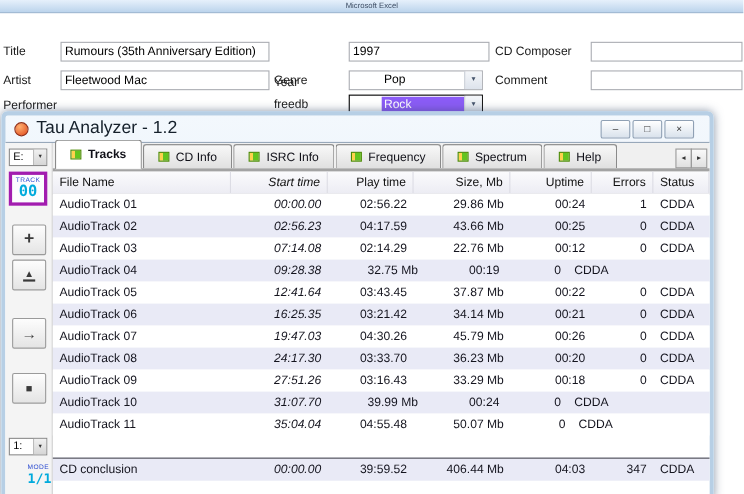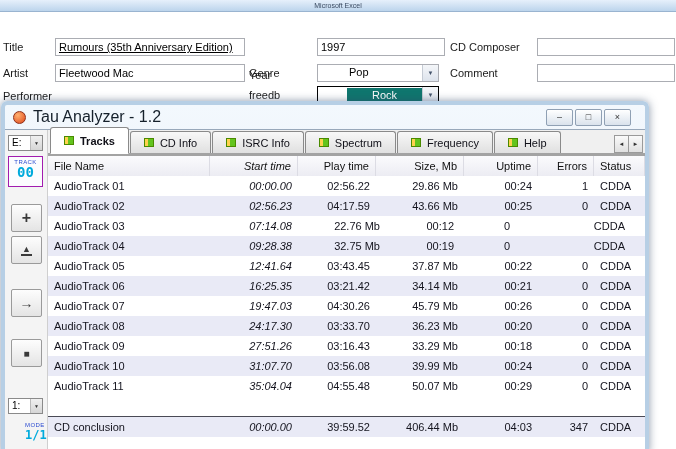--- a/index.html
+++ b/index.html
@@ -25,21 +25,21 @@
     position:absolute; background:#fff; border:1px solid #abadb3;
     display:flex; align-items:stretch; font-size:11px; box-sizing:border-box;padding-left:28px;
   }
   .combo .ctext { flex:1; padding:1px 3px 0; overflow:hidden; white-space:nowrap; }
   .combo .carrow {
     width:15px; display:flex; align-items:center; justify-content:center;
     font-size:6px; color:#44536a; background:linear-gradient(#f4f6f9,#dde3ec);
     border-left:1px solid #c5cbd4;
   }
   .combo.focused { border-color:#000; }
-  .combo.focused .ctext { background:#0f766e; color:#fff; margin:1px 0 1px 1px; padding:0 2px; line-height:14px;text-align:center; }
+  .combo.focused .ctext { background:#8b5cf6; color:#fff; margin:1px 0 1px 1px; padding:0 2px; line-height:14px; }
 
   
   .tau {
     position:absolute; left:1px; top:101px; width:640px; height:348px;
     border:4px solid #b7cfe5; border-bottom:none; border-radius:6px 6px 0 0;
     box-shadow:0 0 9px rgba(50,70,100,.55);
     background:linear-gradient(#f3f8fd,#d9e7f4);
   }
   .titlebar { height:24px; position:relative; display:flex; align-items:center; padding-left:8px; }
   .app-icon {
@@ -64,21 +64,21 @@
   }
   .combo-sm .ctext { flex:1; padding:1px 0 0 3px; }
   .combo-sm .carrow {
     width:11px; font-size:5px; display:flex; align-items:center; justify-content:center;
     background:linear-gradient(#f0f0f0,#d6d6d6); border-left:1px solid #bbb; color:#333;
   }
   .drive-combo { top:5px; }
   .mode-combo { top:268px; }
   .track-disp {
     position:absolute; left:3px; top:26px; width:35px; height:31px;
-    border:1px solid #a21caf; background:#fcfcfe; text-align:center; box-sizing:border-box;
+    border:3px solid #a21caf; background:#fcfcfe; text-align:center; box-sizing:border-box;
   }
   .disp-label { font-size:6px; color:#2b4bd0; letter-spacing:.4px; margin-top:2px; }
   .disp-value { font:bold 14px "DejaVu Sans Mono", monospace; color:#00aadc; line-height:15px; }
   .sbtn {
     position:absolute; left:6px; width:29px; height:26px; border:1px solid #9a9a9a; border-radius:2px;
     background:linear-gradient(#fdfdfd,#e4e4e4); display:flex; align-items:center; justify-content:center;
     font-size:13px; color:#3a3a3a;
   }
   .sbtn.plus  { top:74px;  font-size:16px; font-weight:bold; }
   .sbtn.eject { top:106px; }
@@ -112,36 +112,36 @@
     font-size:11px; color:#111;
   }
   .cell { box-sizing:border-box; padding:0 6px; line-height:20px; overflow:hidden; white-space:nowrap; }
   .grid-head .cell { border-right:1px solid #dcdce4; }
   .c0 { width:162px; }
   .c1 { width:88px; text-align:right;font-style:italic; }
   .c2 { width:78px; text-align:right; }
   .c3 { width:88px; text-align:right; }
   .c4 { width:74px; text-align:right; }
   .c5 { width:56px; text-align:right; }
-  .c6 { flex:1; text-align:right; padding-right:20px; }
+  .c6 { flex:1; text-align:left; padding-right:4px; }
   .tbody { position:absolute; left:0; right:0; top:46px; }
   .trow { display:flex; height:20px; font-size:11px; color:#14141e; background:#fff; }
   .trow.alt { background:#e9eaf6; }
   .trow.tfoot { border-top:1px solid #4a4a55; background:#e9eaf6;margin-top:20px; }
 </style>
 </head>
 <body>
 
 <div class="topbar">
   <span>Microsoft Excel</span>
 </div>
 
 <div>
   <span class="flabel" style="left:3px; top:41px;">Title</span>
-  <input class="tinput" style="left: 55px; top: 38px; width: 182px; text-decoration: underline;" readonly="" value="Rumours (35th Anniversary Edition)">
+  <input class="tinput" style="left: 55px; top: 38px; width: 182px;" readonly="" value="Rumours (35th Anniversary Edition)">
 
   <span class="flabel" style="left:249px; top:41px;margin-top:28px;">Year</span>
   <input class="tinput" style="left: 317px; top: 38px; width: 120px;" readonly="" value="1997">
 
   <span class="flabel" style="left:450px; top:41px;">CD Composer</span>
   <input class="tinput" style="left: 537px; top: 38px; width: 130px;" readonly="" value="">
 
   <span class="flabel" style="left:3px; top:67px;">Artist</span>
   <input class="tinput" style="left: 55px; top: 64px; width: 182px;" readonly="" value="Fleetwood Mac">
 
@@ -215,25 +215,25 @@
           <div class="tab">
             <span class="tab-icon"></span>
             <span>CD Info</span>
           </div>
           <div class="tab">
             <span class="tab-icon"></span>
             <span>ISRC Info</span>
           </div>
           <div class="tab">
             <span class="tab-icon"></span>
+            <span>Frequency</span>
+          </div>
+          <div class="tab">
+            <span class="tab-icon"></span>
             <span>Spectrum</span>
-          </div>
-          <div class="tab">
-            <span class="tab-icon"></span>
-            <span>Frequency</span>
           </div>
           <div class="tab">
             <span class="tab-icon"></span>
             <span>Help</span>
           </div>
         </div>
       <div class="tab-scroll">
         <span class="tsbtn">◄</span>
         <span class="tsbtn">►</span>
       </div>
@@ -261,20 +261,21 @@
             <div class="cell c1">02:56.23</div>
             <div class="cell c2">04:17.59</div>
             <div class="cell c3">43.66 Mb</div>
             <div class="cell c4">00:25</div>
             <div class="cell c5">0</div>
             <div class="cell c6">CDDA</div>
           </div>
           <div class="trow">
             <div class="cell c0">AudioTrack 03</div>
             <div class="cell c1">07:14.08</div>
+            <div class="cell c2">02:14.29</div>
             <div class="cell c3">22.76 Mb</div>
             <div class="cell c4">00:12</div>
             <div class="cell c5">0</div>
             <div class="cell c6">CDDA</div>
           </div>
           <div class="trow alt">
             <div class="cell c0">AudioTrack 04</div>
             <div class="cell c1">09:28.38</div>
             <div class="cell c3">32.75 Mb</div>
             <div class="cell c4">00:19</div>
@@ -322,32 +323,30 @@
             <div class="cell c1">27:51.26</div>
             <div class="cell c2">03:16.43</div>
             <div class="cell c3">33.29 Mb</div>
             <div class="cell c4">00:18</div>
             <div class="cell c5">0</div>
             <div class="cell c6">CDDA</div>
           </div>
           <div class="trow alt">
             <div class="cell c0">AudioTrack 10</div>
             <div class="cell c1">31:07.70</div>
-            <div class="cell c2">03:56.08</div>
             <div class="cell c3">39.99 Mb</div>
             <div class="cell c4">00:24</div>
             <div class="cell c5">0</div>
             <div class="cell c6">CDDA</div>
           </div>
           <div class="trow">
             <div class="cell c0">AudioTrack 11</div>
             <div class="cell c1">35:04.04</div>
             <div class="cell c2">04:55.48</div>
             <div class="cell c3">50.07 Mb</div>
-            <div class="cell c4">00:29</div>
             <div class="cell c5">0</div>
             <div class="cell c6">CDDA</div>
           </div>
           <div class="trow tfoot">
             <div class="cell c0">CD conclusion</div>
             <div class="cell c1">00:00.00</div>
             <div class="cell c2">39:59.52</div>
             <div class="cell c3">406.44 Mb</div>
             <div class="cell c4">04:03</div>
             <div class="cell c5">347</div>

